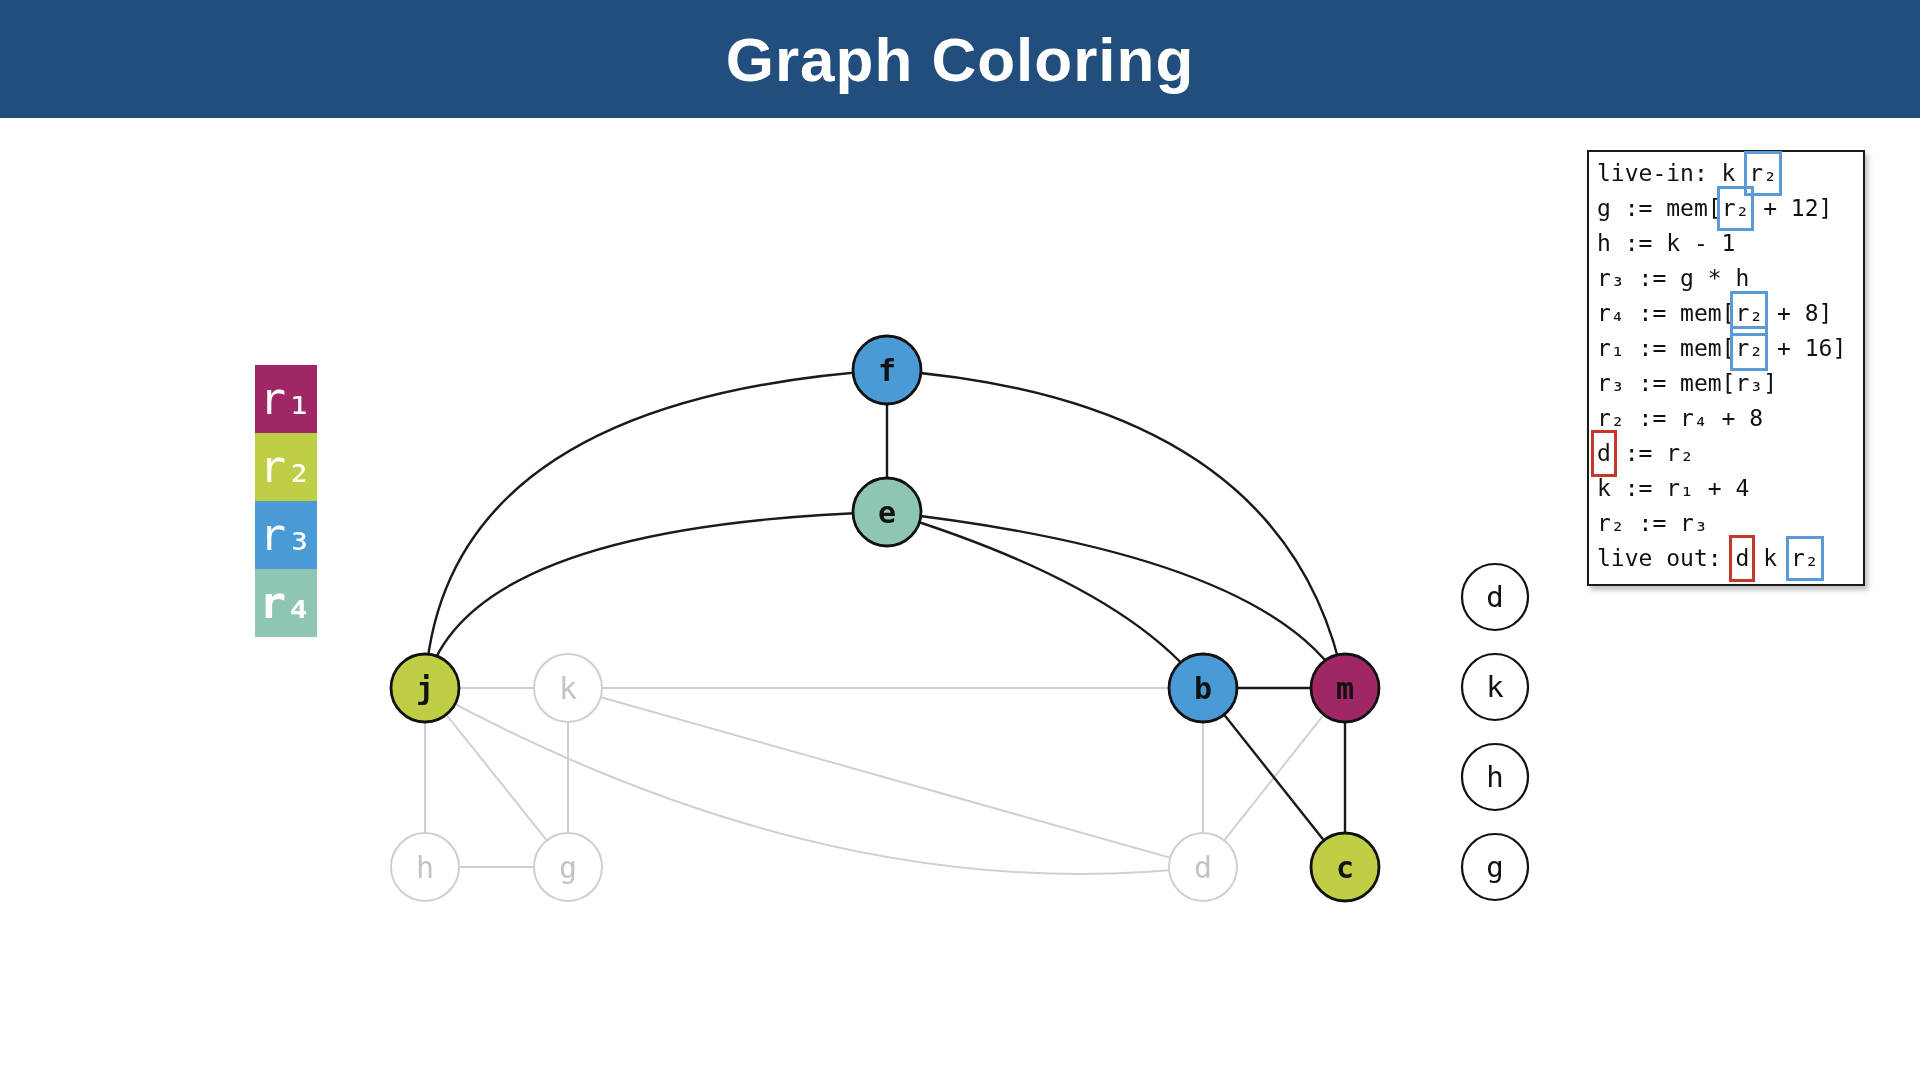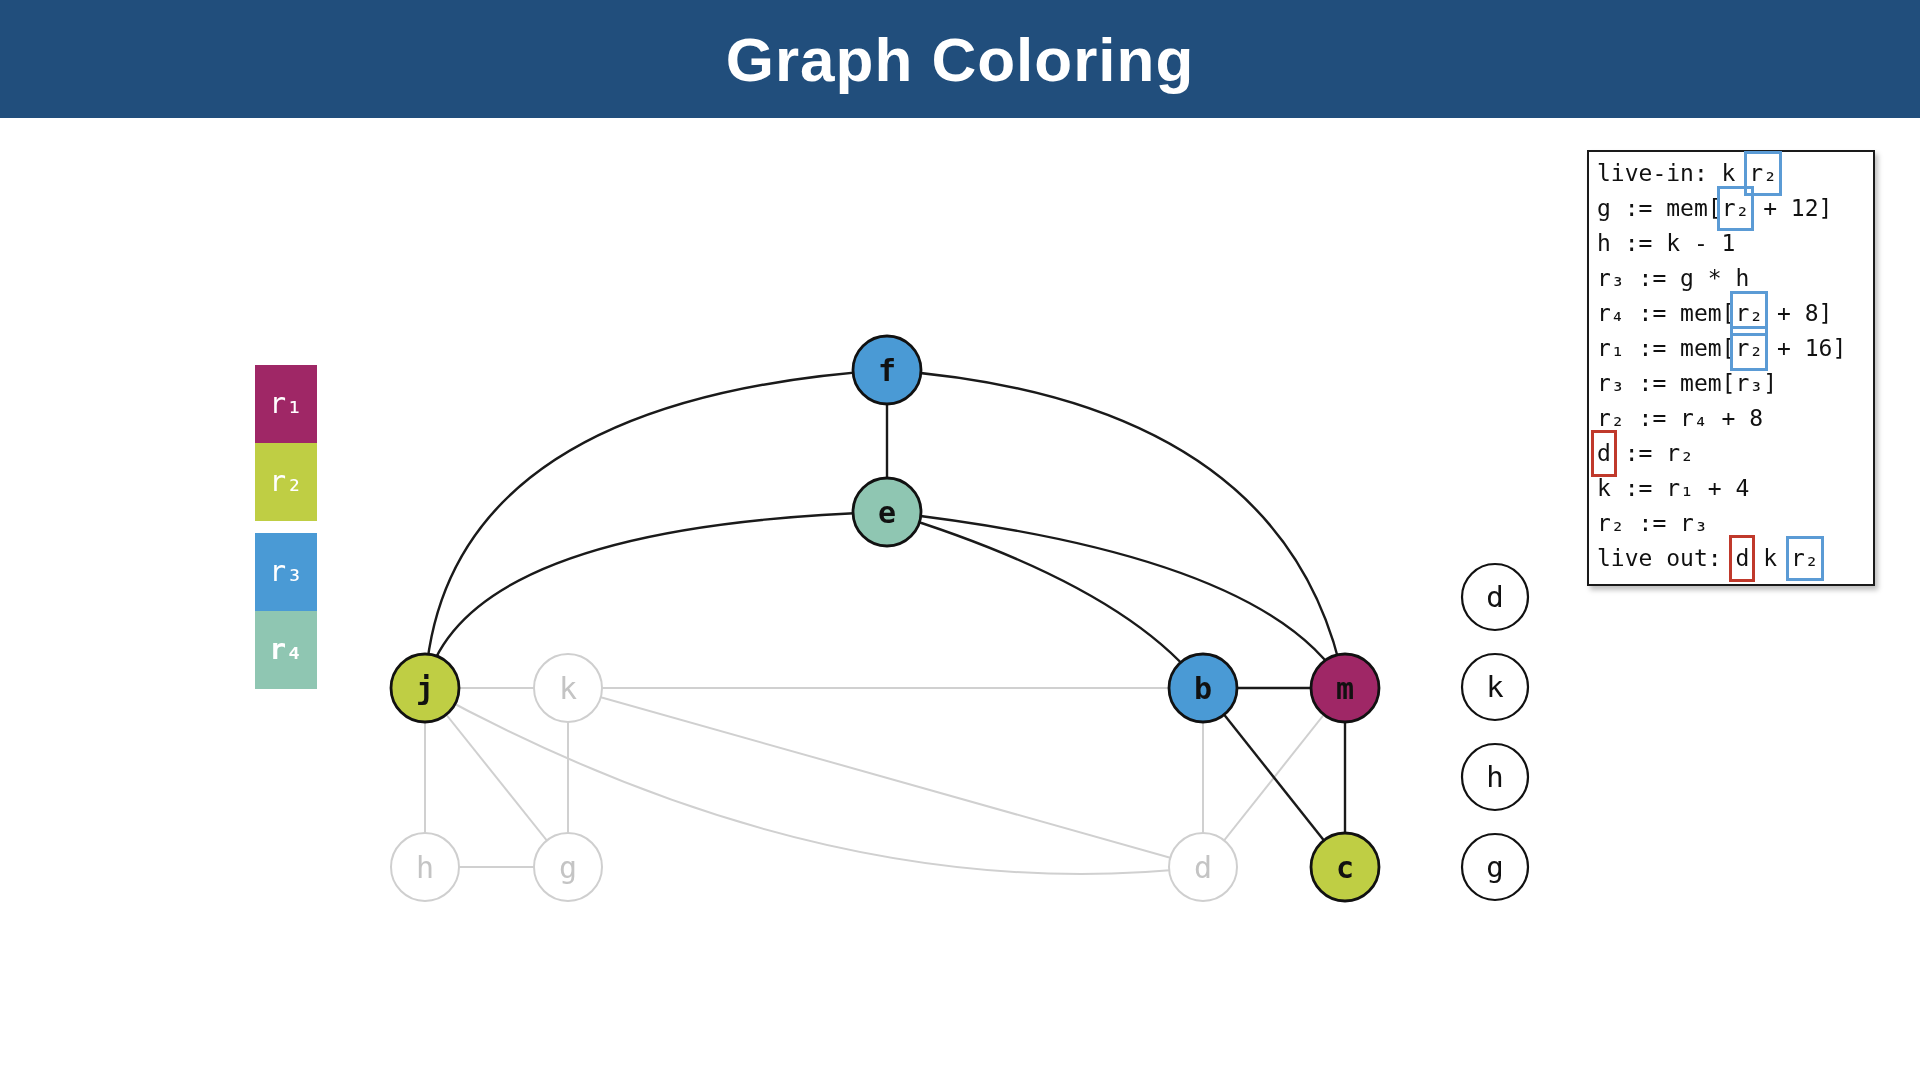--- a/index.html
+++ b/index.html
@@ -5,29 +5,29 @@
   html,body{margin:0;padding:0;background:#fff;}
   .slide{position:relative;width:1920px;height:1080px;overflow:hidden;background:#ffffff;
          font-family:"Liberation Sans",sans-serif;}
   
   .titlebar{position:absolute;left:0;top:0;width:1920px;height:118px;background:#214E7C;
             display:flex;align-items:center;justify-content:center;}
   .titlebar h1{margin:0;color:#ffffff;font-size:62px;font-weight:600;letter-spacing:1px;
                font-family:"Liberation Sans",sans-serif;}
   
   .legend{position:absolute;left:255px;top:365px;width:62px;display:flex;flex-direction:column;}
-  .legend .swatch{width:62px;height:78px;display:flex;align-items:center;justify-content:center;
-                  color:#ffffff;font-family:"DejaVu Sans Mono",monospace;font-size:28px;line-height:1;}
+  .legend .swatch{width:62px;height:68px;display:flex;align-items:center;justify-content:center;
+                  color:#ffffff;font-family:"DejaVu Sans Mono",monospace;font-size:44px;line-height:1;}
   
   svg.graph{position:absolute;left:0;top:0;width:1920px;height:1080px;}
   svg.graph text{font-family:"DejaVu Sans Mono",monospace;}
   
   .codepanel{position:absolute;left:1587px;top:150px;width:262px;height:424px;
              background:#ffffff;border:2px solid #1a1a1a;box-shadow:3px 4px 5px rgba(0,0,0,0.25);
-             padding:4px 14px 4px 8px;font-family:"DejaVu Sans Mono",monospace;font-size:23px;
+             padding:4px 4px 4px 8px;font-family:"DejaVu Sans Mono",monospace;font-size:23px;
              color:#111;white-space:pre;}
   .code-line{height:35px;line-height:35px;}
   .tok{display:inline-block;}
   .box-blue{outline:3px solid #5B9BD5;outline-offset:2px;}
   .box-red{outline:3px solid #C0392B;outline-offset:3px;}
 </style>
 </head>
 <body>
 
 <div class="slide">
@@ -112,19 +112,19 @@
         <g>
           <circle cx="1495" cy="867" r="33" fill="#ffffff" stroke="#111111" stroke-width="2.2"></circle>
           <text x="1495" y="867" text-anchor="middle" dominant-baseline="central" font-size="29" fill="#111111">g</text>
         </g>
       </g>
     </svg>
 
   <div class="legend" id="legend">
       <div class="swatch" style="background: rgb(159, 39, 102);">r₁</div>
       <div class="swatch" style="background: rgb(191, 206, 68);">r₂</div>
-      <div class="swatch" style="background: rgb(74, 154, 213); margin-top: 12px;">r₃</div>
+      <div class="swatch" style="background: rgb(74, 154, 213);">r₃</div>
       <div class="swatch" style="background: rgb(143, 198, 178); font-weight: bold;">r₄</div>
     </div>
 
   <div class="codepanel" id="codepanel"><div class="code-line"><span class="tok">live-in: k </span><span class="tok box-blue">r₂</span></div><div class="code-line"><span class="tok">g := mem[</span><span class="tok box-blue">r₂</span><span class="tok"> + 12]</span></div><div class="code-line"><span class="tok">h := k - 1</span></div><div class="code-line"><span class="tok">r₃ := g * h</span></div><div class="code-line"><span class="tok">r₄ := mem[</span><span class="tok box-blue">r₂</span><span class="tok"> + 8]</span></div><div class="code-line"><span class="tok">r₁ := mem[</span><span class="tok box-blue">r₂</span><span class="tok"> + 16]</span></div><div class="code-line"><span class="tok">r₃ := mem[r₃]</span></div><div class="code-line"><span class="tok">r₂ := r₄ + 8</span></div><div class="code-line"><span class="tok box-red">d</span><span class="tok"> := r₂</span></div><div class="code-line"><span class="tok">k := r₁ + 4</span></div><div class="code-line"><span class="tok">r₂ := r₃</span></div><div class="code-line"><span class="tok">live out: </span><span class="tok box-red">d</span><span class="tok"> k </span><span class="tok box-blue">r₂</span></div></div>
 
 </div>
 
 </body></html>

